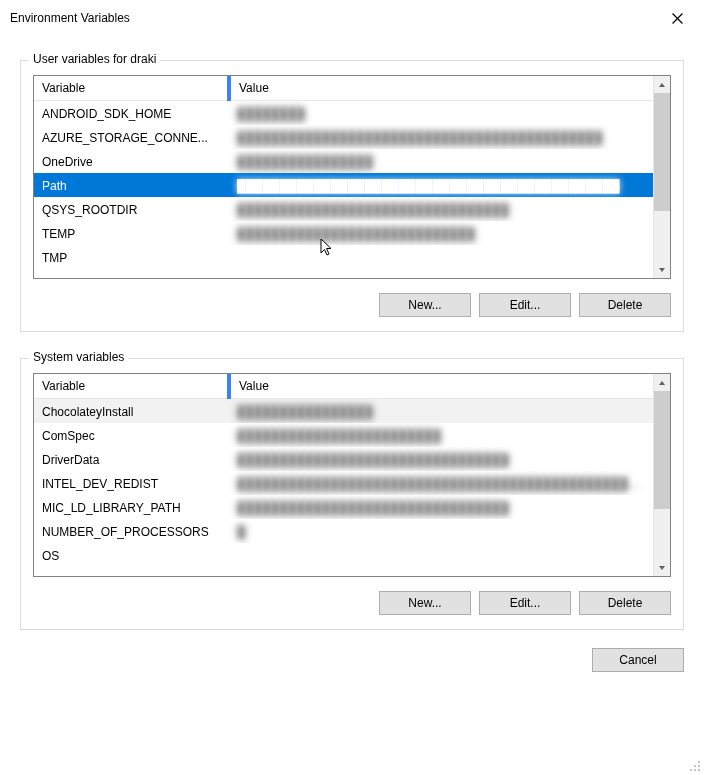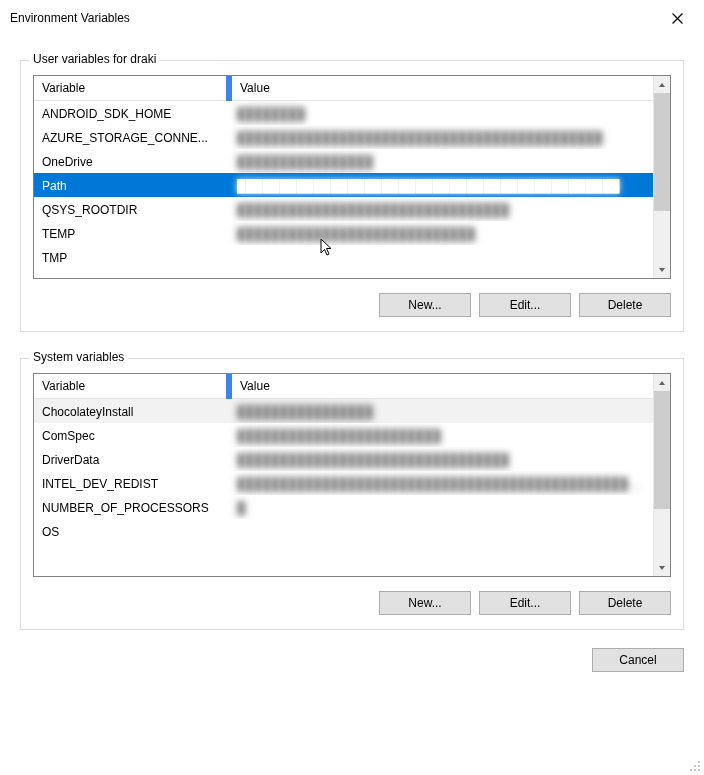--- a/index.html
+++ b/index.html
@@ -53,21 +53,21 @@
     table {
       width: 100%;
       border-collapse: collapse;
       table-layout: fixed;
     }
     th {
       text-align: left;
       font-weight: normal;
       font-size: 12px;
       padding: 5px 8px;
-      border-right: 6px solid #3b82f6;
+      border-right: 4px solid #3b82f6;
       border-bottom: 1px solid #e5e5e5;
       background: #fff;
       position: sticky;
       top: 0;
     }
     th:last-child { border-right: none; }
     td {
       padding: 5px 8px 3px 8px;
       height: 24px;
       vertical-align: middle;
@@ -254,20 +254,24 @@
               </tr>
               <tr>
                 <td>DriverData</td>
                 <td class="blur-text">████████████████████████████████</td>
               </tr>
               <tr>
                 <td>INTEL_DEV_REDIST</td>
                 <td class="blur-text">████████████████████████████████████████████████████</td>
               </tr>
               <tr>
+                <td>MIC_LD_LIBRARY_PATH</td>
+                <td class="blur-text">████████████████████████████████</td>
+              </tr>
+              <tr>
                 <td>NUMBER_OF_PROCESSORS</td>
                 <td class="blur-text">█</td>
               </tr>
               <tr>
                 <td>OS</td>
                 <td class="blur-text"></td>
               </tr>
             </tbody>
         </table>
       </div>

